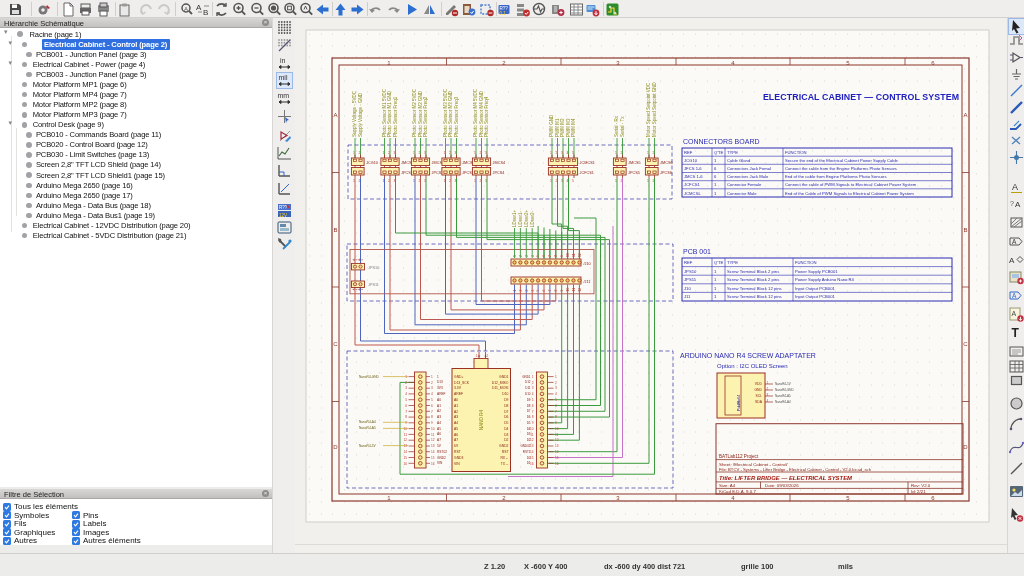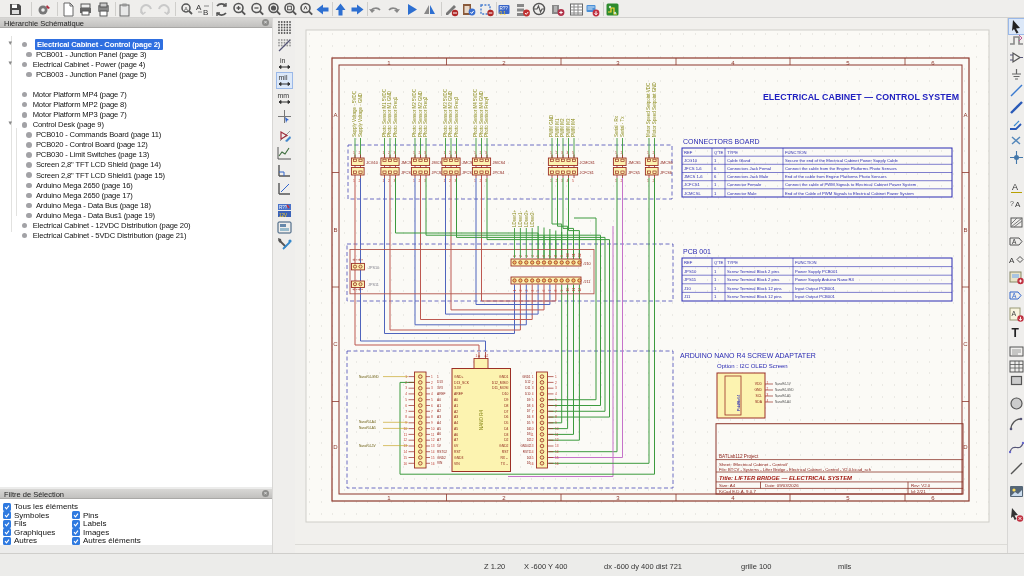--- a/index.html
+++ b/index.html
@@ -31,21 +31,21 @@
   background:#efeeec; border-left:1px solid #d8d7d5; }
 .lti { position:absolute; left:4px; width:15px; height:15px; }
 .lti.sel { outline:1px solid #9ab8e8; background:#dce8f8; }
 #canvas { position:absolute; left:295px; top:18px; width:712px; height:535px; background:#f1f0ed; overflow:hidden; }
 #rtb { position:absolute; left:1007px; top:18px; width:17px; height:535px;
   background:#efeeec; border-left:1px solid #d8d7d5; }
 .rti { position:absolute; left:1px; width:15px; height:15px; }
 .rti.sel { outline:1px solid #9ab8e8; background:#dce8f8; }
 #sbar { position:absolute; left:0; top:553px; width:1024px; height:23px;
   background:#ececea; border-top:1px solid #cfcecb; font-size:7.5px; color:#333; }
-.st { position:absolute; top:8px; white-space:nowrap; }
+.st { position:absolute; top:8px; white-space:nowrap;font-weight:bold; }
 </style></head><body>
 <div id="app">
   <div id="topbar">
       <div class="tbi" style="left:7.5px"><svg width="15" height="15" viewBox="0 0 15 15">
           <path d="M2 2h9l2 2v9H2z" fill="#4a4a4a"></path>
           <rect x="4" y="2.5" width="5" height="3.5" fill="#fff"></rect>
           <rect x="4" y="8" width="7" height="4" fill="#ddd"></rect>
         </svg></div>
       <div class="tbi" style="left:35.5px"><svg width="15" height="15" viewBox="0 0 15 15">
           <circle cx="7" cy="8" r="4.5" fill="#777"></circle>
@@ -204,37 +204,46 @@
       <div class="vsep" style="left:366.5px"></div>
       <div class="vsep" style="left:440.5px"></div>
       <div class="vsep" style="left:495.5px"></div>
       <div class="vsep" style="left:602.5px"></div>
     </div>
   <div id="lpanel">
     <div class="phead" style="top:0">Hiérarchie Schématique<span class="phx">×</span></div>
     <div id="tree">
         <div class="guide" style="left:11px;top:8px;height:196px"></div>
         <div class="guide" style="left:15.5px;top:100px;height:88px"></div>
+        <div class="trow" style="top:1.4px">
+          <span class="chev" style="left:4.0px">▾</span>
+          <span class="bull" style="left:17.0px"></span>
+          <span class="ttxt" style="left:29.5px">Racine (page 1)</span>
+        </div>
         <div class="trow" style="top:11.5px">
           <span class="chev" style="left:8.5px">▾</span>
           <span class="bull" style="left:21.5px"></span>
-          <span class="tsel" style="left:35px">Electrical Cabinet - Control (page 2)</span>
+          <span class="tsel" style="left:42px">Electrical Cabinet - Control (page 2)</span>
         </div>
         <div class="trow" style="top:21.5px">
           <span class="bull" style="left:26.0px"></span>
           <span class="ttxt" style="left:35.9px">PCB001 - Junction Panel (page 3)</span>
         </div>
         <div class="trow" style="top:31.6px">
           <span class="chev" style="left:8.5px">▾</span>
           <span class="bull" style="left:21.5px"></span>
           <span class="ttxt" style="left:32.7px">Electrical Cabinet - Power (page 4)</span>
         </div>
         <div class="trow" style="top:41.7px">
           <span class="bull" style="left:26.0px"></span>
           <span class="ttxt" style="left:35.9px">PCB003 - Junction Panel (page 5)</span>
+        </div>
+        <div class="trow" style="top:51.8px">
+          <span class="bull" style="left:21.5px"></span>
+          <span class="ttxt" style="left:32.7px">Motor Platform MP1 (page 6)</span>
         </div>
         <div class="trow" style="top:61.8px">
           <span class="bull" style="left:21.5px"></span>
           <span class="ttxt" style="left:32.7px">Motor Platform MP4 (page 7)</span>
         </div>
         <div class="trow" style="top:71.9px">
           <span class="bull" style="left:21.5px"></span>
           <span class="ttxt" style="left:32.7px">Motor Platform MP2 (page 8)</span>
         </div>
         <div class="trow" style="top:82.0px">

